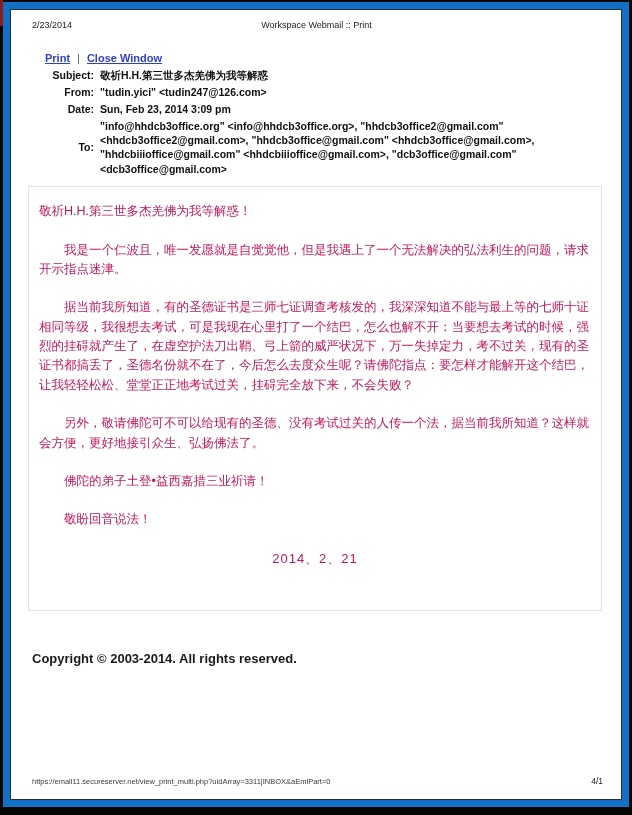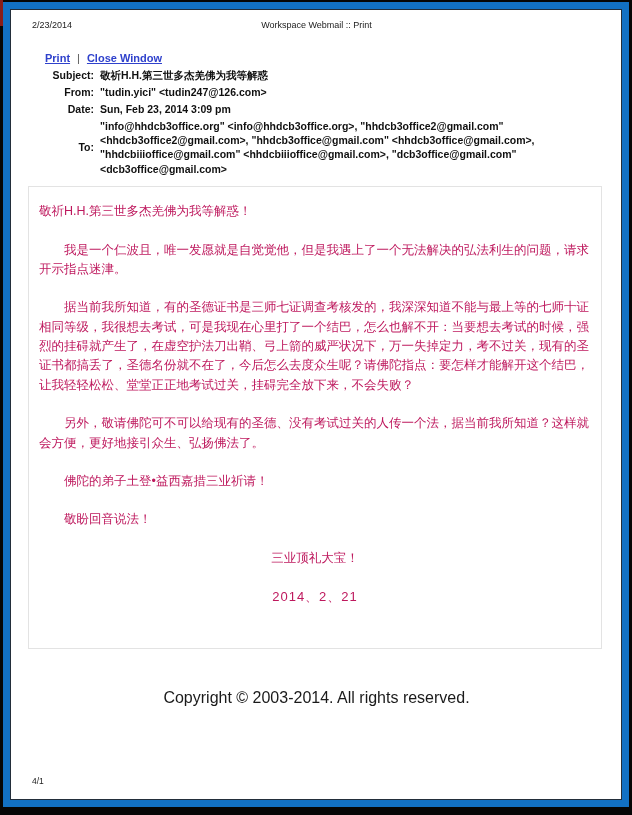--- a/index.html
+++ b/index.html
@@ -84,24 +84,24 @@
     line-height:1.55;
     color:#be185d;
     min-height:358px;
   }
   .message-box p { margin:0 0 19px 0; }
   .message-box p.indent { text-indent:2em; }
   .message-box p.center { text-align:center; }
   .message-box p.sig-date { font-size:13px; margin-top:8px; letter-spacing:1px; }
 
   .copyright {
-    text-align:center;
-    font-size:16px;
+    font-size:13px;
     margin-top:40px;
     color:#1a1a1a;
+    font-weight:bold;
   }
 
   .page-footer {
     position:absolute;
     left:21px; right:18px; bottom:13px;
     display:flex;
     justify-content:space-between;
     align-items:flex-end;
     font-size:7.5px;
     color:#3a3a3a;
@@ -146,24 +146,24 @@
     </tbody>
       </table>
 
     <div class="message-box">
       <p>敬祈H.H.第三世多杰羌佛为我等解惑！</p>
       <p class="indent">我是一个仁波且，唯一发愿就是自觉觉他，但是我遇上了一个无法解决的弘法利生的问题，请求开示指点迷津。</p>
       <p class="indent">据当前我所知道，有的圣德证书是三师七证调查考核发的，我深深知道不能与最上等的七师十证相同等级，我很想去考试，可是我现在心里打了一个结巴，怎么也解不开：当要想去考试的时候，强烈的挂碍就产生了，在虚空护法刀出鞘、弓上箭的威严状况下，万一失掉定力，考不过关，现有的圣证书都搞丢了，圣德名份就不在了，今后怎么去度众生呢？请佛陀指点：要怎样才能解开这个结巴，让我轻轻松松、堂堂正正地考试过关，挂碍完全放下来，不会失败？</p>
       <p class="indent">另外，敬请佛陀可不可以给现有的圣德、没有考试过关的人传一个法，据当前我所知道？这样就会方便，更好地接引众生、弘扬佛法了。</p>
       <p class="indent">佛陀的弟子土登•益西嘉措三业祈请！</p>
       <p class="indent">敬盼回音说法！</p>
-      <p class="center">三业顶礼大宝！</p>
       <p class="center sig-date">2014、2、21</p>
     </div>
 
     <div class="copyright">Copyright © 2003-2014. All rights reserved.</div>
 
     <div class="page-footer">
+      <span class="footer-url">https://email11.secureserver.net/view_print_multi.php?uidArray=3311|INBOX&amp;aEmlPart=0</span>
       <span class="page-number">4/1</span>
     </div>
 
   </div>
 </div>
 
 </body></html>

